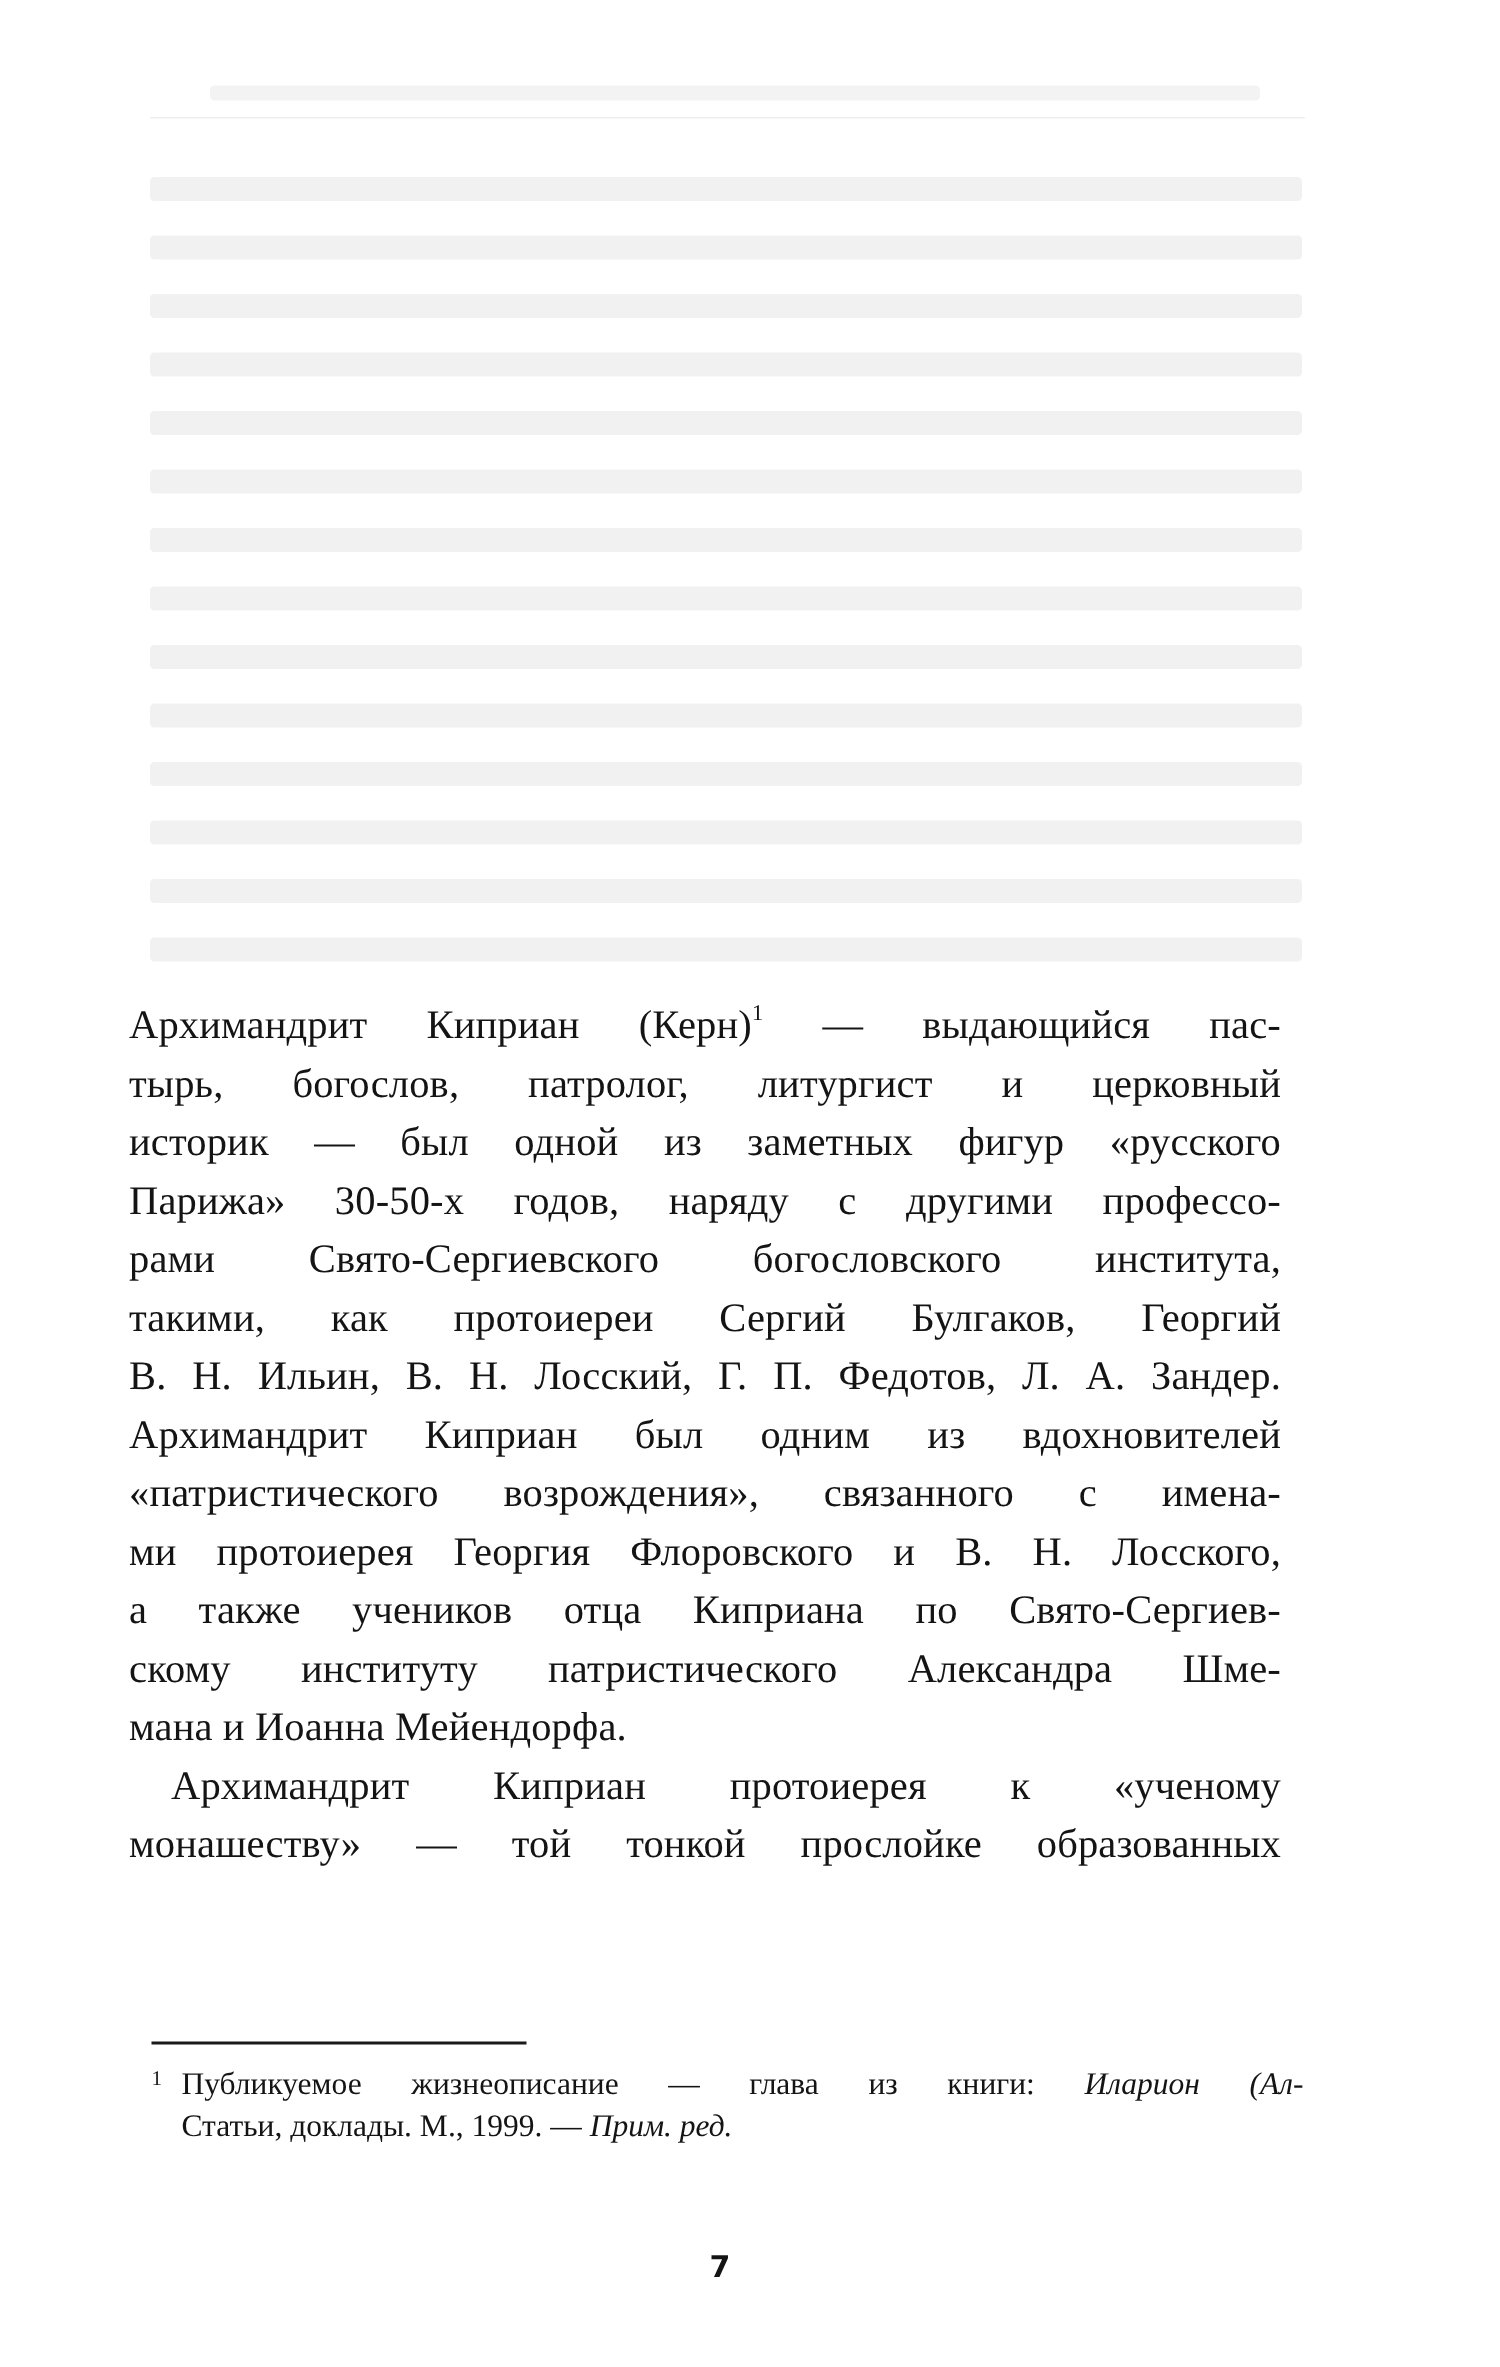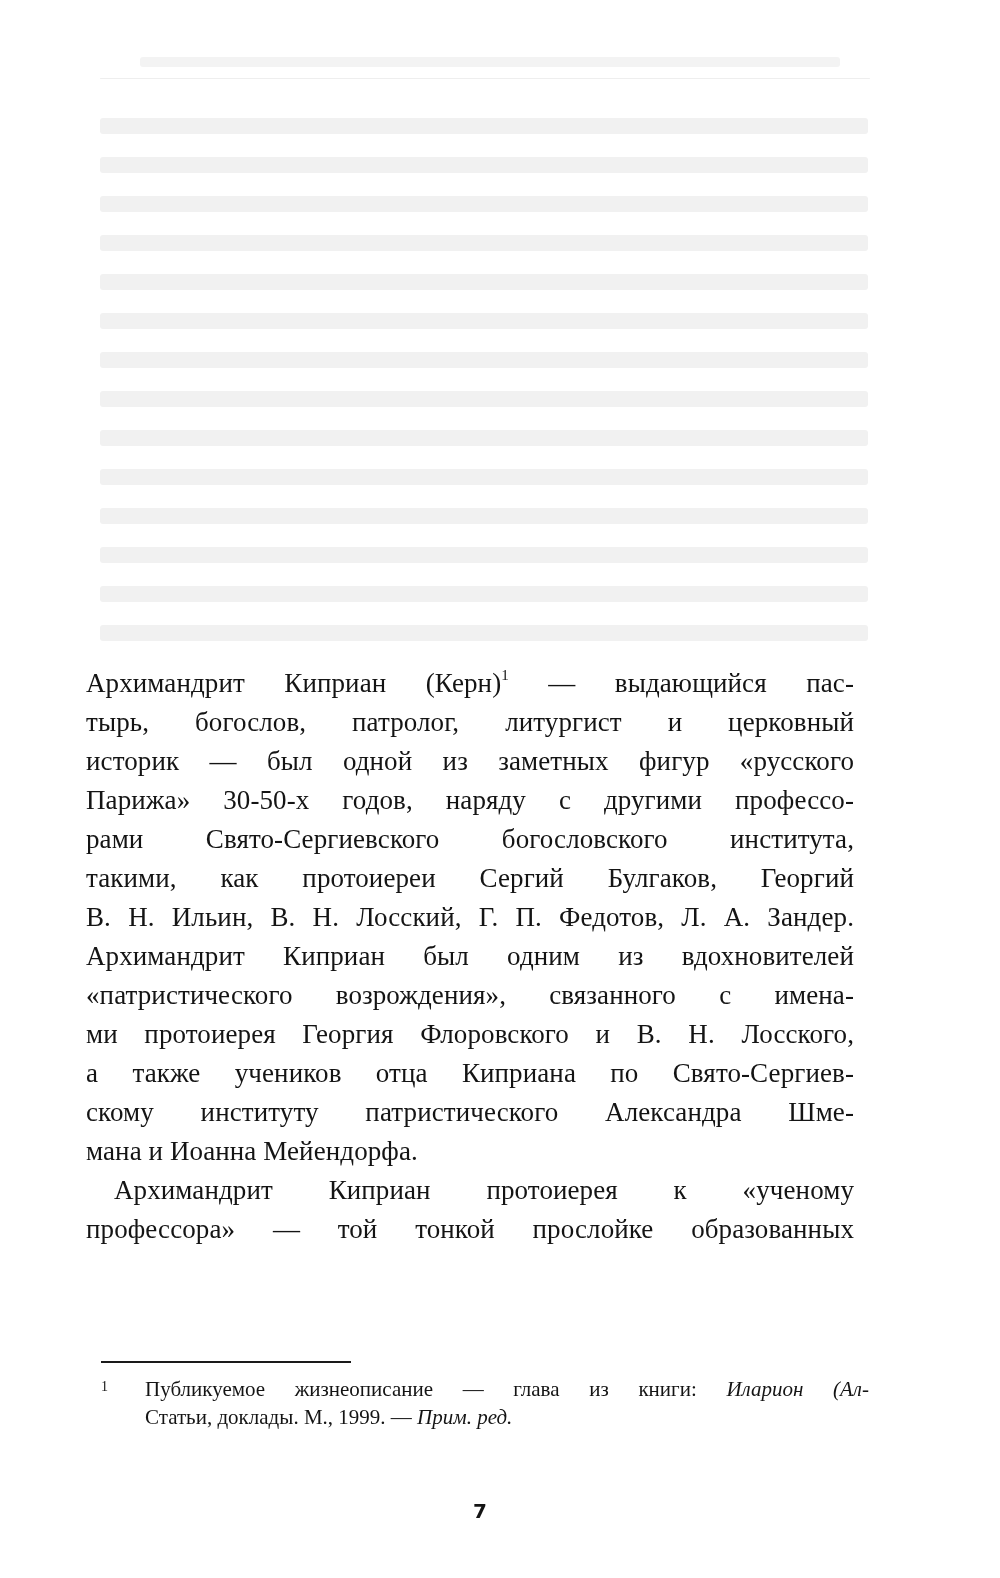--- a/index.html
+++ b/index.html
@@ -60,21 +60,21 @@
       font-family: "Liberation Serif", "DejaVu Serif", serif;
       font-size: 21px;
       line-height: 28px;
     }
     .fn-mark {
       position: absolute;
       left: 0;
       top: -2px;
       font-size: 14px;
     }
-    .fn-body { margin-left: 44px; }
+    .fn-body { margin-left: 20px; }
     .fn-line {
       display: block;
       text-align: justify;
       text-align-last: justify;
       white-space: nowrap;
       height: 28px;
     }
     .fn-line.last { text-align-last: left; }
     i { font-style: italic; }
 
@@ -122,21 +122,21 @@
     <span class="line">В. Н. Ильин, В. Н. Лосский, Г. П. Федотов, Л. А. Зандер.</span>
     <span class="line">Архимандрит Киприан был одним из вдохновителей</span>
     <span class="line">«патристического возрождения», связанного с имена-</span>
     <span class="line">ми протоиерея Георгия Флоровского и В. Н. Лосского,</span>
     <span class="line">а также учеников отца Киприана по Свято-Сергиев-</span>
     <span class="line">скому институту патристического Александра Шме-</span>
     <span class="line last">мана и Иоанна Мейендорфа.</span>
   </div>
   <div>
     <span class="line indent">Архимандрит Киприан протоиерея к «ученому</span>
-    <span class="line">профессора» — той тонкой прослойке образованных</span>
+    <span class="line">монашеству» — той тонкой прослойке образованных</span>
   </div>
 </div>
 
 <div class="fn-rule"></div>
 
 <div class="footnote">
   <span class="fn-mark">1</span>
   <div class="fn-body">
     <span class="fn-line"><span>Публикуемое жизнеописание — глава из книги: </span><i>Иларион (Ал-</i></span>
     <span class="fn-line last"><span>Статьи, доклады. М., 1999. — </span><i>Прим. ред.</i></span>

